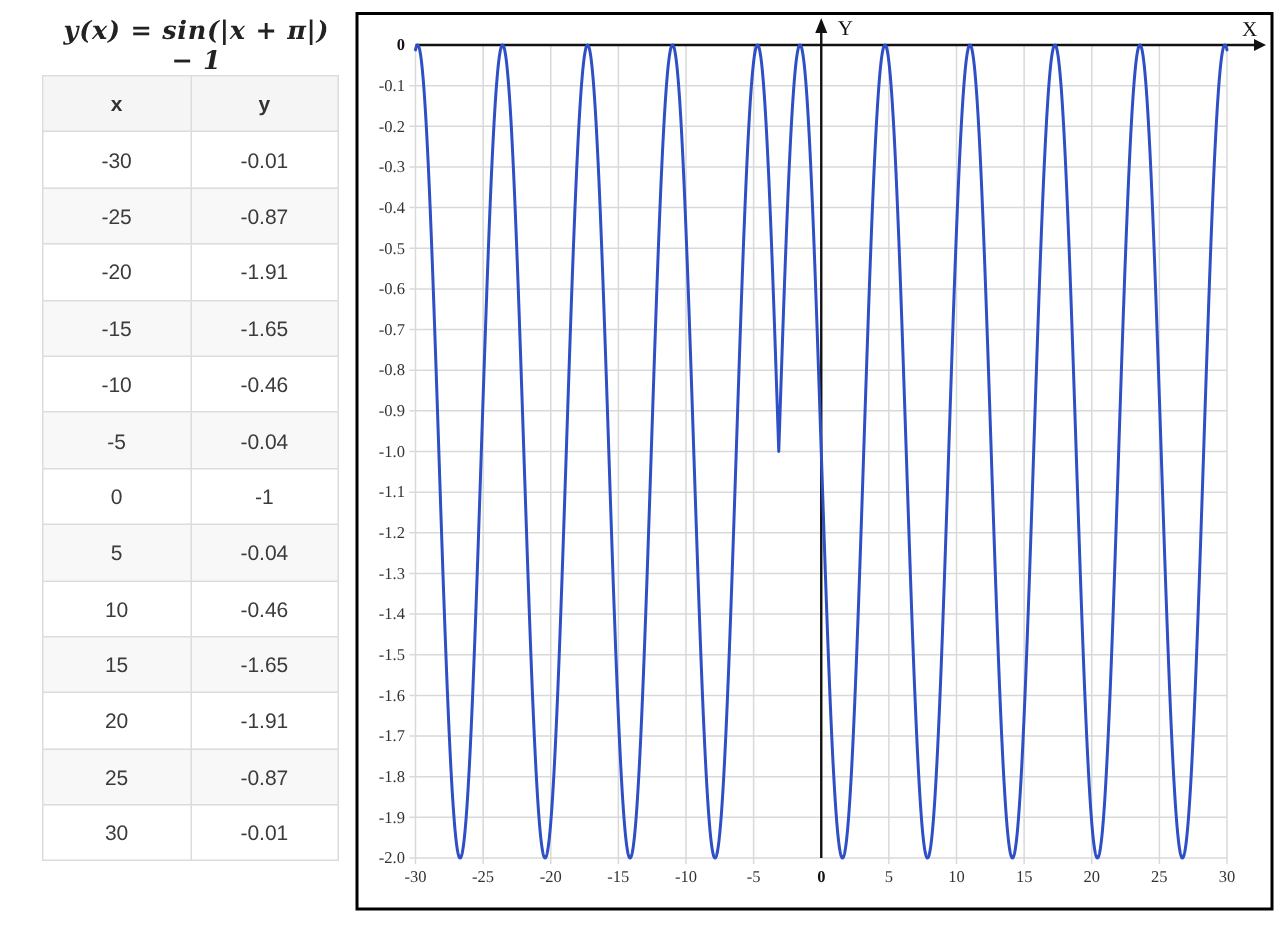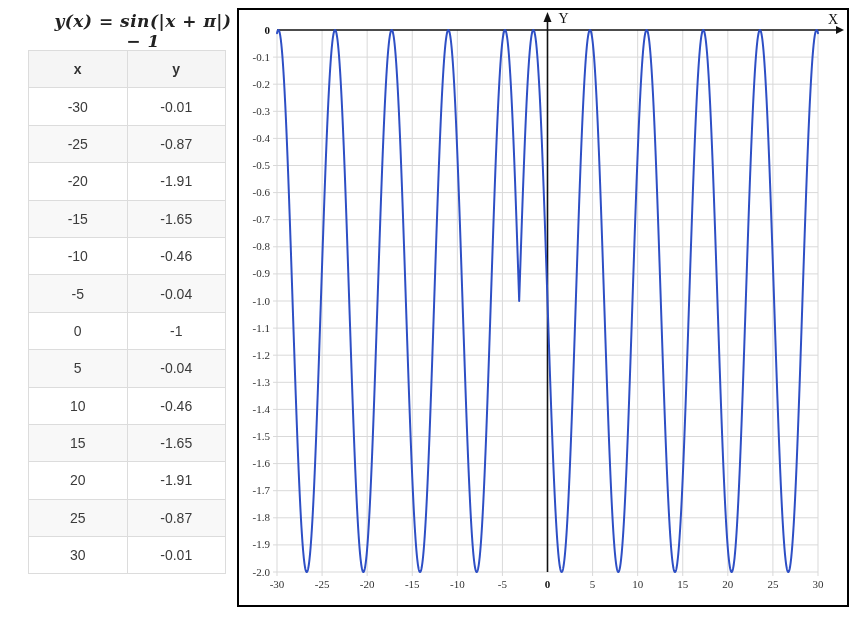--- a/index.html
+++ b/index.html
@@ -1,21 +1,21 @@
 <!DOCTYPE html>
 <html><head>
 <meta charset="utf-8">
 <style>
   html,body{margin:0;padding:0;background:#fff;}
   body{
     width:856px;height:626px;position:relative;overflow:hidden;
     font-family:"Liberation Sans",sans-serif;
   }
   .formula{
-    position:absolute;left:44px;top:11px;width:198px;
+    position:absolute;left:32px;top:11px;width:198px;
     text-align:center;font-family:"DejaVu Serif",serif;
     font-style:italic;font-weight:bold;font-size:17px;color:#222;
     letter-spacing:0.5px;
   }
   table.values{
     position:absolute;left:28px;top:50px;width:198px;
     border-collapse:collapse;table-layout:fixed;
     font-size:14px;color:#3b3b3b;
   }
   table.values th, table.values td{

